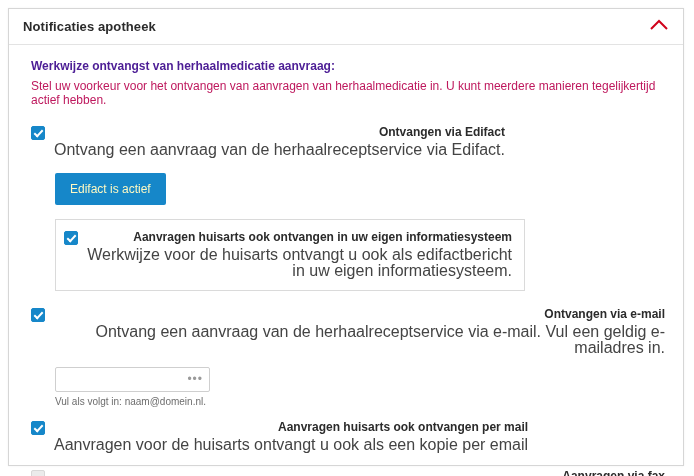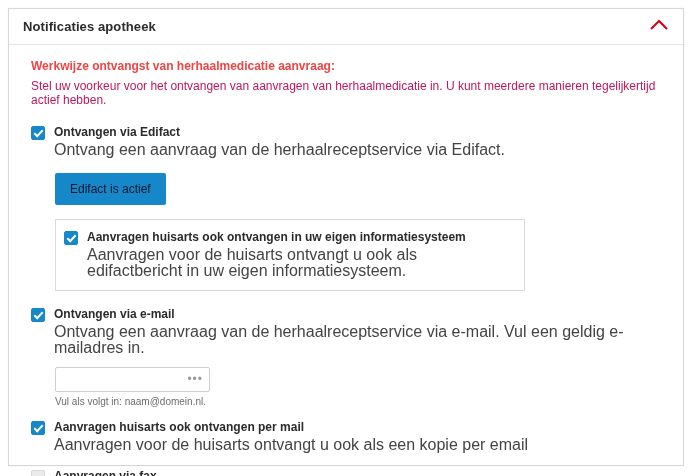--- a/index.html
+++ b/index.html
@@ -51,36 +51,37 @@
   }
   .collapse-toggle svg { display: block; }
 
   .panel-body {
     padding: 14px 18px 0 22px;
     box-sizing: border-box;
   }
   .section-heading {
     font-size: 12px;
     font-weight: bold;
-    color: #ef4444;
+    color: #4c1d95;
     margin: 0 0 6px 0;
   }
   .section-sub {
     font-size: 12px;
     color: #be185d;
     margin: 0 0 18px 0;
   }
 
   .opt-row {
     display: flex;
     align-items: flex-start;
     margin-bottom: 3px;
   }
   .opt-text {
     margin-left: 9px;
+    text-align: right;
   }
   .opt-label {
     font-size: 12px;
     font-weight: bold;
     color: #2b2b2b;
     line-height: 14px;
     display: block;
   }
   .opt-desc {
     font-size: 16px;
@@ -118,21 +119,21 @@
   }
   .cb.unchecked {
     background: #ebebeb;
     border: 1px solid #d8d8d8;
   }
 
   .btn-primary {
     display: inline-block;
     margin: 12px 0 0 24px;
     background: #1687c9;
-    color: #0f172a;
+    color: #fef9c3;
     font-size: 12px;
     padding: 9px 15px;
     border: none;
     border-radius: 2px;
     cursor: pointer;
     font-family: "Liberation Sans", sans-serif;
   }
 
   .subbox {
     margin: 14px 0 0 24px;
@@ -209,21 +210,21 @@
         <span class="opt-desc">Ontvang een aanvraag van de herhaalreceptservice via Edifact.</span>
       </span>
     </div>
 
     <button class="btn-primary">Edifact is actief</button>
 
     <div class="subbox">
       <span class="cb checked"></span>
       <span class="opt-text">
         <span class="opt-label">Aanvragen huisarts ook ontvangen in uw eigen informatiesysteem</span>
-        <span class="opt-desc">Aanvragen voor de huisarts ontvangt u ook als edifactbericht in uw eigen informatiesysteem.</span>
+        <span class="opt-desc">Werkwijze voor de huisarts ontvangt u ook als edifactbericht in uw eigen informatiesysteem.</span>
       </span>
     </div>
 
     <div class="block-gap"></div>
 
     
     <div class="opt-row">
       <span class="cb checked"></span>
       <span class="opt-text">
         <span class="opt-label">Ontvangen via e-mail</span>

